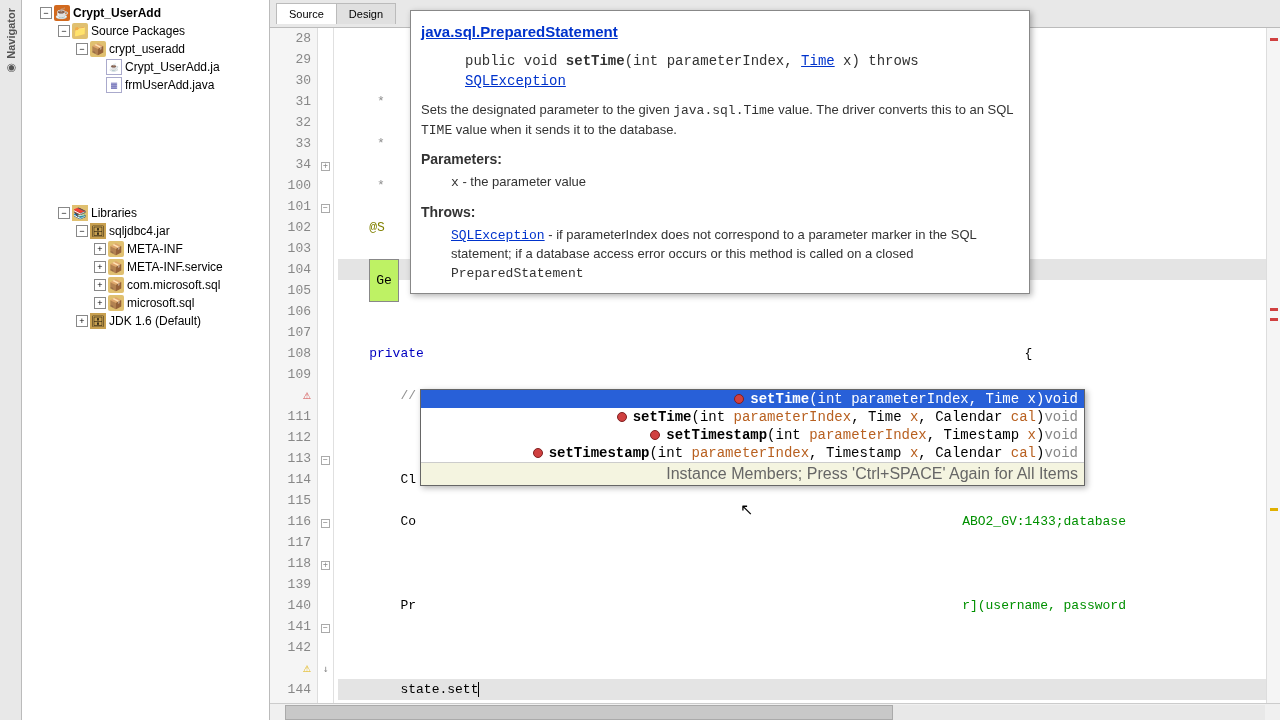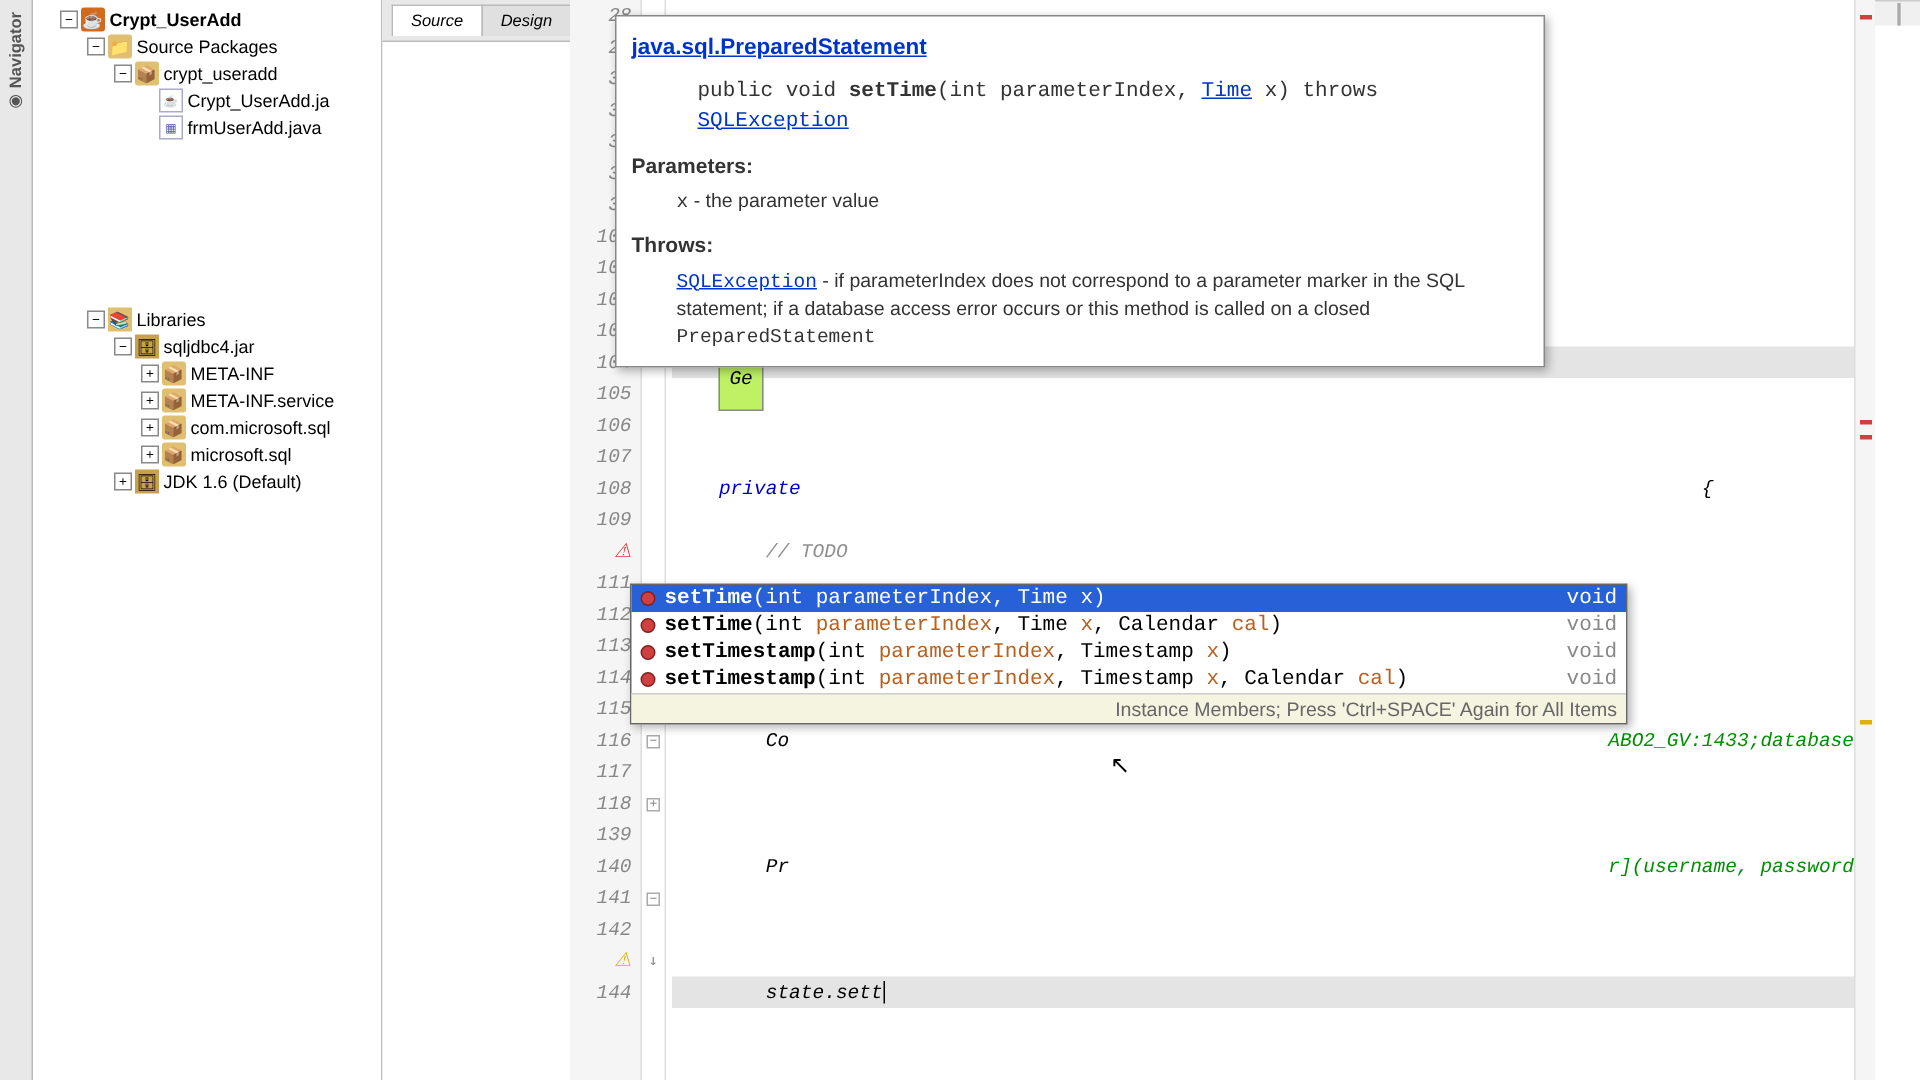--- a/index.html
+++ b/index.html
@@ -13,21 +13,21 @@
 .tree-indent { display: inline-block; }
 .tree-toggle { width: 12px; height: 12px; border: 1px solid #888; display: inline-flex; align-items: center; justify-content: center; font-size: 9px; line-height: 1; margin-right: 2px; background: #fff; }
 .tree-icon { width: 16px; height: 16px; margin-right: 3px; display: inline-flex; align-items: center; justify-content: center; font-size: 11px; }
 .icon-coffee { background: #d2691e; color: #fff; border-radius: 2px; }
 .icon-pkg { background: #e0c070; border-radius: 2px; }
 .icon-java { background: #fff; border: 1px solid #aac; color: #55a; font-size: 8px; }
 .icon-lib { background: #e0c070; }
 .icon-jar { background: #c8a050; }
 .tree-label { font-size: 12px; }
 .bold { font-weight: bold; }
-.editor-area { flex: 1; display: flex; flex-direction: row; background: #fff; position: relative; font-style: italic; }
+.editor-area { flex: 1; display: flex; flex-direction: column; background: #fff; position: relative; }
 .editor-tabs { height: 28px; border-bottom: 1px solid #bbb; display: flex; align-items: center; background: #e8e8e8; padding-left: 6px; }
 .tab { padding: 4px 12px; border: 1px solid #bbb; border-bottom: none; background: #fff; font-size: 11px; margin-right: -1px; }
 .tab.inactive { background: #e0e0e0; }
 .editor-body { flex: 1; display: flex; overflow: hidden; position: relative; }
 .gutter { width: 48px; background: #f5f5f5; border-right: 1px solid #ddd; text-align: right; padding-right: 6px; font-family: 'Courier New', monospace; font-size: 13px; color: #888; line-height: 21px; }
 .fold-gutter { width: 16px; background: #fff; border-right: 1px solid #e0e0e0; font-family: monospace; font-size: 10px; text-align: center; line-height: 21px; color: #888; }
 .fold-box { border: 1px solid #aaa; width: 9px; height: 9px; display: inline-flex; align-items: center; justify-content: center; font-size: 8px; line-height: 1; background: #fff; }
 .code-area { flex: 1; font-family: 'Courier New', monospace; font-size: 13px; line-height: 21px; padding-left: 4px; white-space: pre; color: #000; overflow: hidden; position: relative; }
 .code-line { height: 21px; }
 .kw { color: #0000c0; }
@@ -40,30 +40,30 @@
 .err-underline { border-bottom: 1px wavy red; }
 .javadoc-popup { position: absolute; left: 410px; top: 10px; width: 620px; background: #fff; border: 1px solid #888; box-shadow: 2px 2px 6px rgba(0,0,0,0.3); padding: 10px 10px; font-family: Arial, sans-serif; font-size: 13px; z-index: 100; color: #333; line-height: 1.4; }
 .javadoc-popup .class-link { color: #0033cc; text-decoration: underline; font-weight: bold; font-size: 15px; }
 .javadoc-popup .sig { font-family: 'Courier New', monospace; font-size: 14px; margin-top: 10px; margin-left: 44px; }
 .javadoc-popup .link { color: #0033cc; text-decoration: underline; }
 .javadoc-popup .desc { margin-top: 10px; }
 .javadoc-popup .section { font-weight: bold; margin-top: 10px; font-size: 14px; }
 .javadoc-popup .param { margin-left: 30px; margin-top: 4px; }
 .mono { font-family: 'Courier New', monospace; }
 .completion-popup { position: absolute; left: 420px; top: 389px; width: 665px; background: #fff; border: 1px solid #666; box-shadow: 2px 2px 6px rgba(0,0,0,0.3); font-family: 'Courier New', monospace; font-size: 14px; z-index: 100; }
-.completion-item { display: flex; align-items: center; padding: 1px 6px; justify-content: space-between; }
+.completion-item { display: flex; align-items: center; padding: 1px 6px; justify-content: flex-end; }
 .completion-item.selected { background: #2860d8; color: #fff; }
 .completion-left { display: flex; align-items: center; gap: 6px; }
 .completion-bullet { width: 10px; height: 10px; border-radius: 50%; background: #d04040; border: 1px solid #802020; flex-shrink: 0; }
 .completion-item.selected .param-name { color: #fff; }
 .param-name { color: #b86020; }
 .completion-item .ret { color: #888; }
 .completion-item.selected .ret { color: #fff; }
 .completion-item .method-name { font-weight: bold; }
-.completion-hint { background: #f4f4e0; border-top: 1px solid #ccc; font-family: Arial; font-size: 13px; padding: 2px 6px; text-align: right; color: #666; }
+.completion-hint { background: #f4f4e0; border-top: 1px solid #ccc; font-family: Arial; font-size: 16px; padding: 2px 6px; text-align: right; color: #666; }
 .hscroll { height: 17px; background: #f0f0f0; border-top: 1px solid #ccc; display: flex; align-items: center; }
 .hscroll-track { flex: 1; background: #e8e8e8; height: 15px; margin: 0 15px; position: relative; }
 .hscroll-thumb { position: absolute; height: 100%; background: #c8c8c8; border: 1px solid #aaa; }
 .err-strip { width: 14px; background: #f5f5f5; border-left: 1px solid #ddd; position: relative; }
 .err-mark { position: absolute; width: 8px; height: 3px; left: 3px; }
 .cursor-img { position: absolute; left: 740px; top: 500px; font-size: 16px; z-index: 200; pointer-events: none; }
 </style>
 </head>
 <body>
 
@@ -268,20 +268,23 @@
         </div>
     </div>
   </div>
 </div>
 
 <div class="javadoc-popup">
   <a class="class-link">java.sql.PreparedStatement</a>
   <div class="sig">
     <span>public void </span><b>setTime</b><span>(int parameterIndex, </span><a class="link">Time</a><span> x) throws </span><a class="link">SQLException</a>
   </div>
+  <div class="desc">
+    <span>Sets the designated parameter to the given </span><span class="mono">java.sql.Time</span><span> value. The driver converts this to an SQL </span><span class="mono">TIME</span><span> value when it sends it to the database.</span>
+  </div>
   <div class="section">Parameters:</div>
   <div class="param"><span class="mono">x</span><span> - the parameter value</span></div>
   <div class="section">Throws:</div>
   <div class="param"><a class="link mono">SQLException</a><span> - if parameterIndex does not correspond to a parameter marker in the SQL statement; if a database access error occurs or this method is called on a closed </span><span class="mono">PreparedStatement</span></div>
 </div>
 
 <div class="completion-popup">
   <div class="completion-item selected">
     <span class="completion-left">
         <span class="completion-bullet"></span>

